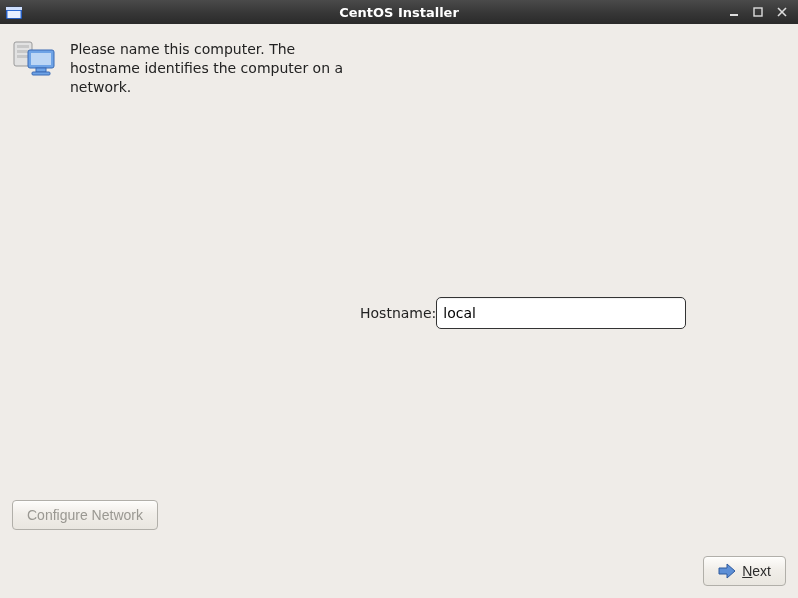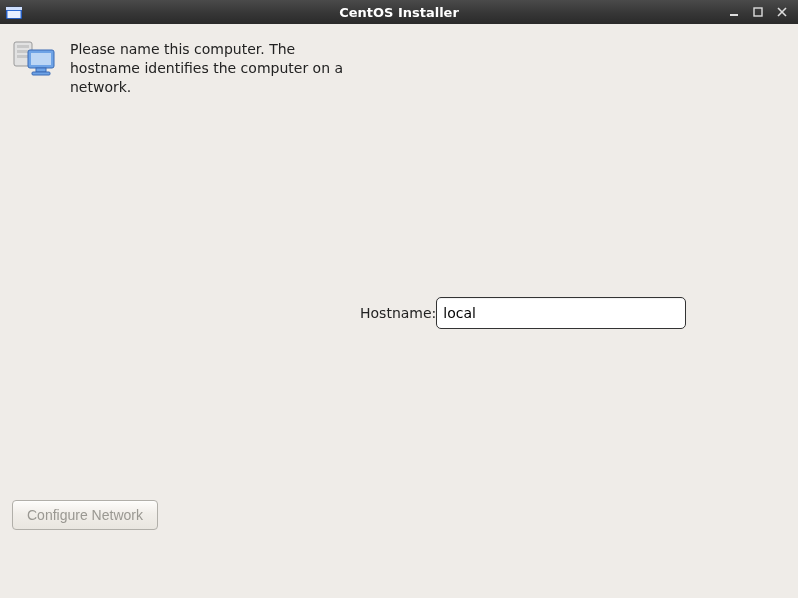--- a/index.html
+++ b/index.html
@@ -189,16 +189,24 @@
       <input class="hostname-input" type="text" value="local" style="">
     </div>
 
     <div class="config-btn-wrap">
       <button class="btn disabled">
         <span>Configure Network</span>
       </button>
     </div>
 
     <div class="footer">
+      <button class="btn">
+        <span>
+          <svg width="18" height="16" viewBox="0 0 18 16">
+            <path d="M9 1 L17 8 L9 15 L9 11 L1 11 L1 5 L9 5 Z" fill="#5d8fd6" stroke="#2f5a9e" stroke-width="1" stroke-linejoin="round"></path>
+          </svg>
+        </span>
+        <span><span class="uline">N</span><span>ext</span></span>
+      </button>
     </div>
 
   </div>
 </div>
 
 </body></html>

